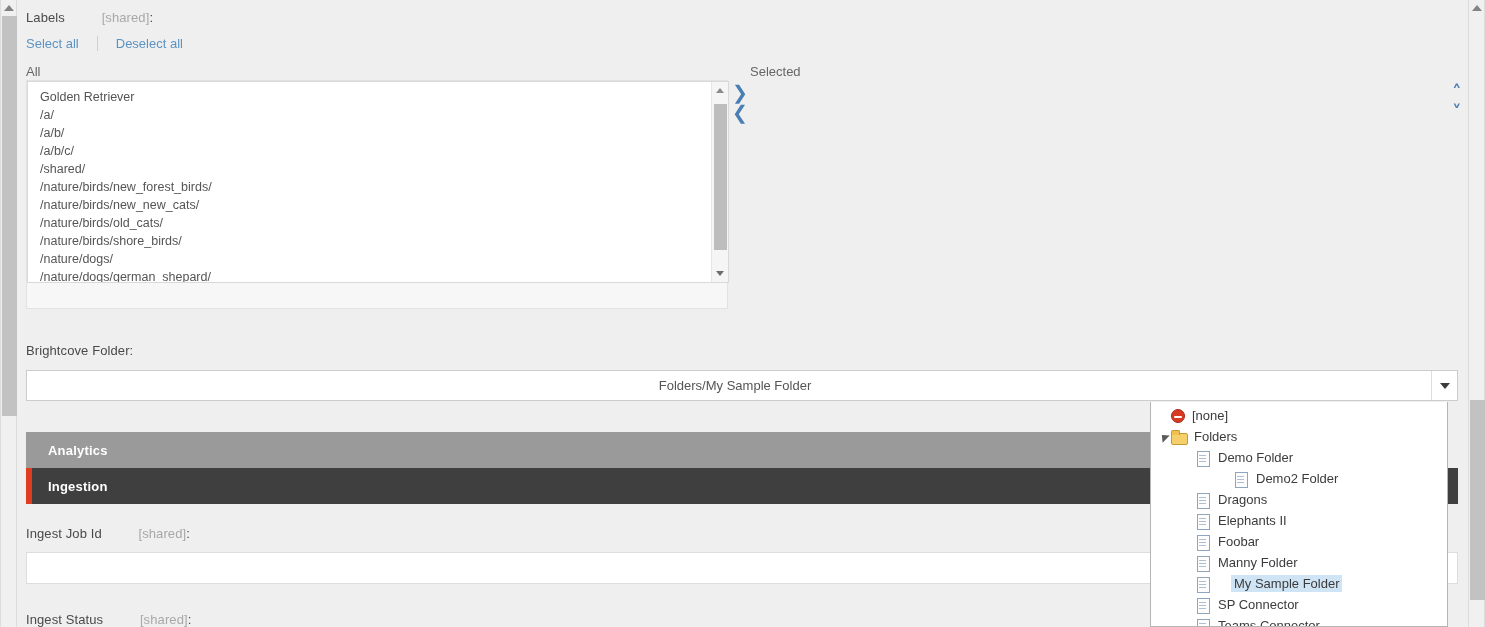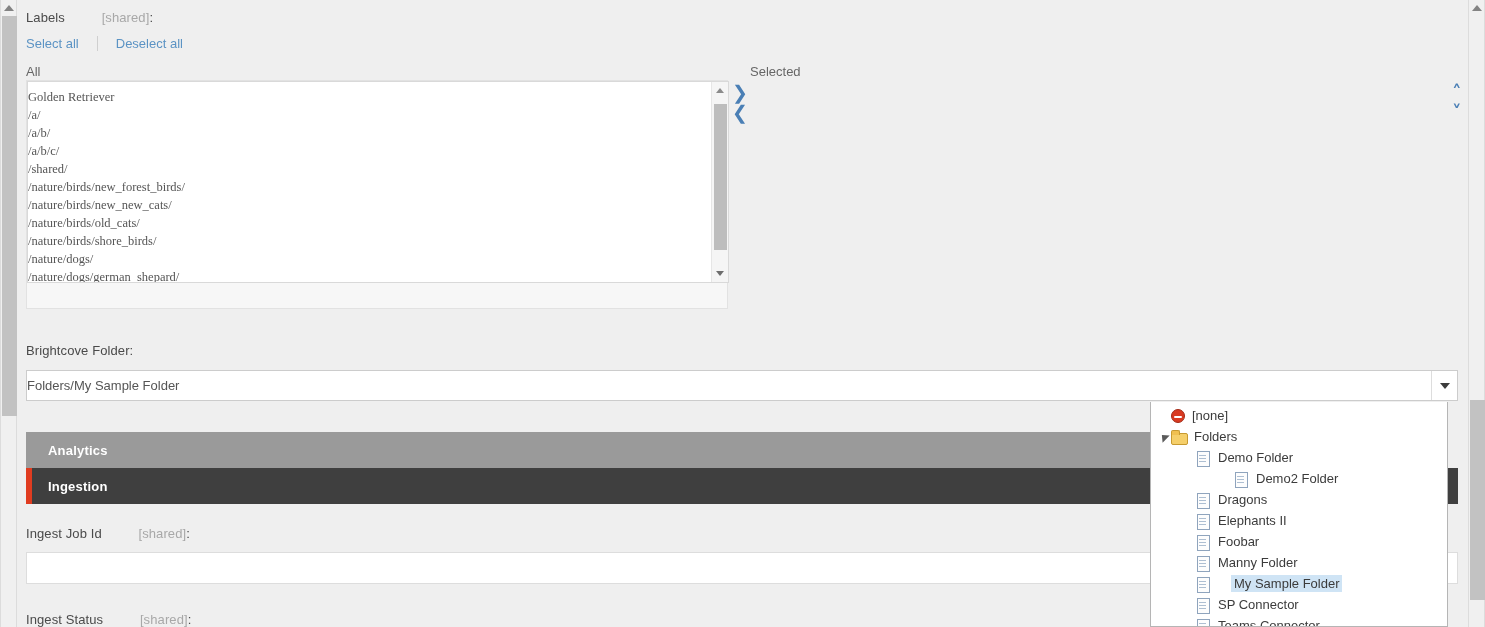--- a/index.html
+++ b/index.html
@@ -61,21 +61,21 @@
   .listbox-wrap {
     position: absolute; background: #f7f7f7;
     border: 1px solid #e2e2e2;
   }
   .listbox {
     position: absolute; left: 0; top: 0; background: #fff;
     border: 1px solid #d9d9d9; overflow: hidden;
   }
   .list-items {
     position: absolute; left: 0; top: 0; right: 18px; bottom: 0;
-    padding: 6px 0 0 0; overflow: hidden; font-family: Liberation Serif, serif;
+    padding: 6px 0 0 12px; overflow: hidden;
   }
   .list-item {
     height: 18px; line-height: 18px; font-size: 12.5px; color: #555;
     white-space: nowrap; cursor: default;
   }
 
   
   .lb-scroll {
     position: absolute; right: 0; top: 0; width: 17px; bottom: 0;
     background: #f5f5f5; border-left: 1px solid #e6e6e6;
@@ -98,21 +98,21 @@
     font-size: 19px; color: #4a7fb5; font-weight: bold; line-height: 20px;
     cursor: pointer; font-family: "DejaVu Sans", sans-serif;
   }
 
   
   .dd-field {
     position: absolute; background: #fff; border: 1px solid #ccc;
     display: flex; align-items: center;
   }
   .dd-value {
-    flex: 1; padding-left: 0; font-size: 13px; color: #555;
+    flex: 1; padding-left: 12px; font-size: 13px; color: #555; text-align: center;
   }
   .dd-btn {
     width: 26px; height: 100%; border-left: 1px solid #ddd;
     display: flex; align-items: center; justify-content: center; cursor: pointer;
     background: #fff;
   }
   .dd-caret {
     width: 0; height: 0;
     border-left: 5px solid transparent; border-right: 5px solid transparent;
     border-top: 6px solid #3c3c3c;

